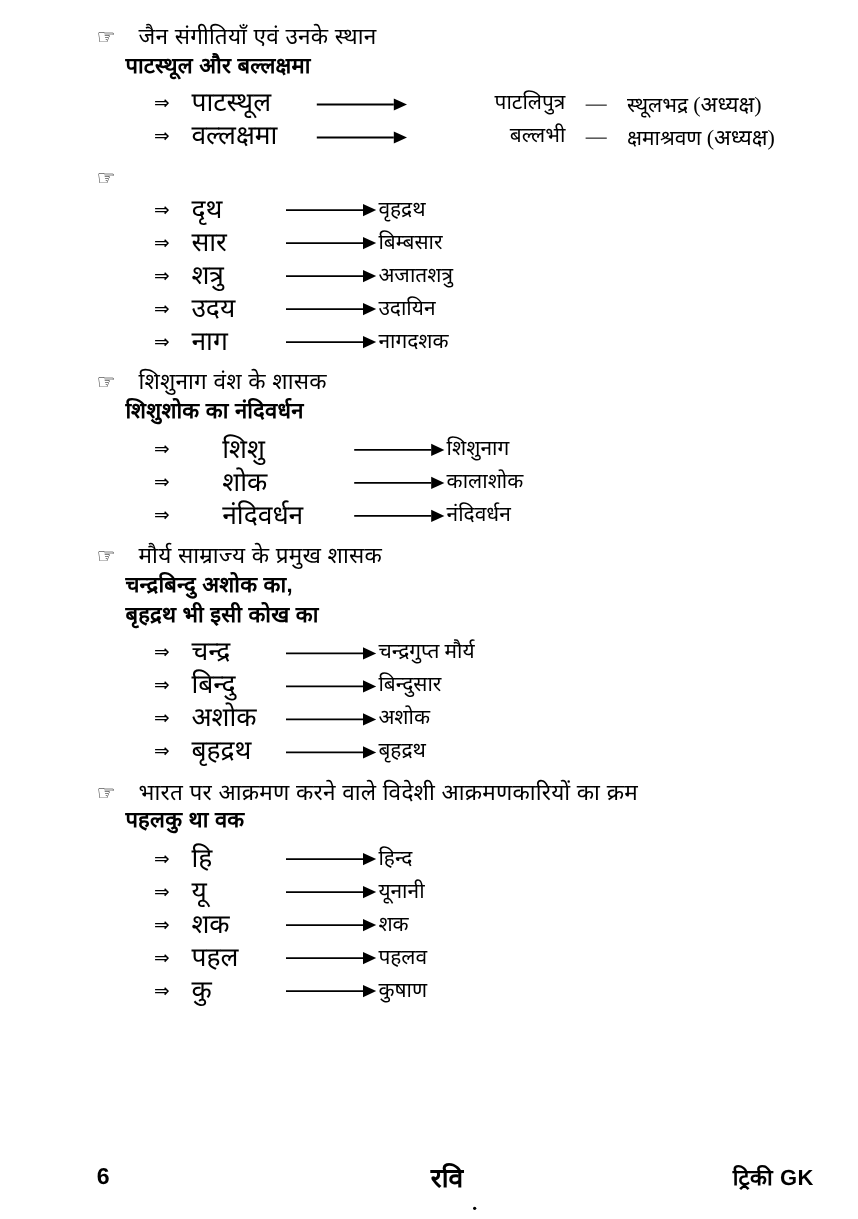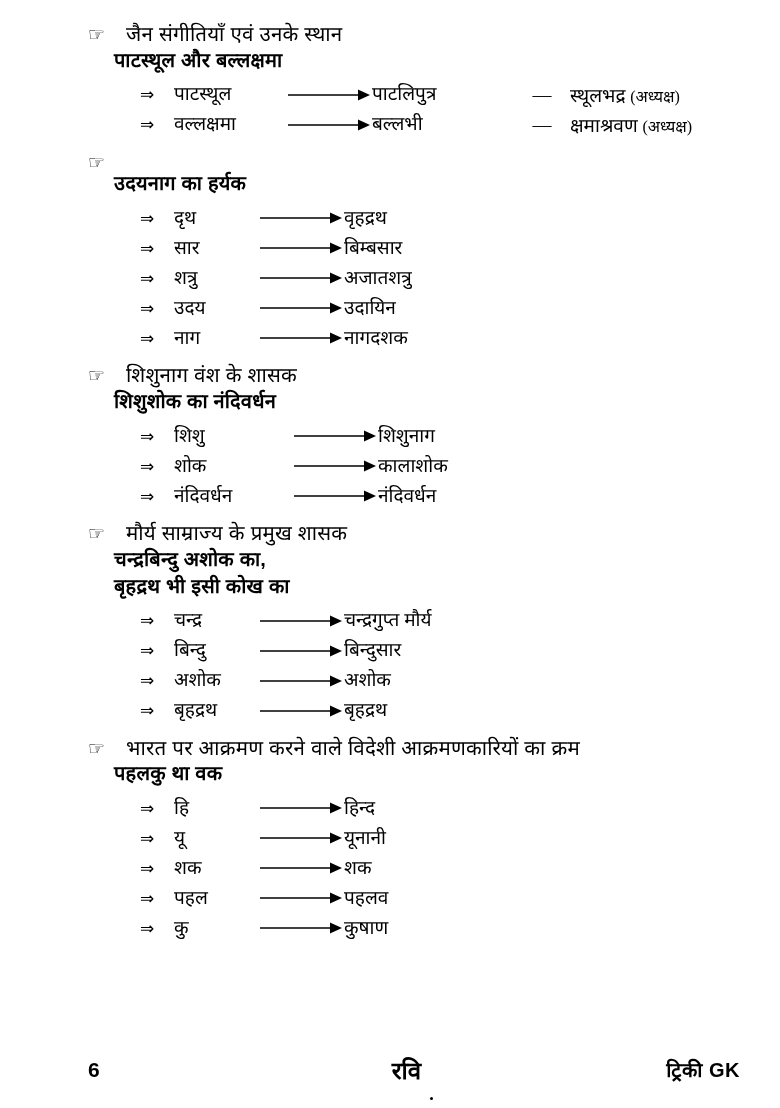--- a/index.html
+++ b/index.html
@@ -66,61 +66,61 @@
   }
   .arrow-dbl {
     flex: 0 0 auto;
     width: 34px;
     font-family: "DejaVu Sans", sans-serif;
     font-size: 17px;
     line-height: 1;
   }
   .left-term {
     flex: 0 0 auto;
+    font-size: 24px;
+    line-height: 1.1;
+  }
+  .long-arrow {
+    flex: 0 0 auto;
+    position: relative;
+    height: 18px;
+  }
+  .long-arrow svg {
+    display: block;
+  }
+  .right-term {
+    flex: 0 0 auto;
     font-size: 19px;
     line-height: 1.1;
   }
-  .long-arrow {
-    flex: 0 0 auto;
-    position: relative;
-    height: 18px;
-  }
-  .long-arrow svg {
-    display: block;
-  }
-  .right-term {
-    flex: 0 0 auto;
-    font-size: 19px;
-    line-height: 1.1;
-  }
   .dash {
     flex: 0 0 auto;
     text-align: center;
     font-size: 19px;
   }
   .extra-term {
     flex: 0 0 auto;
     font-size: 19px;
   }
   .paren {
-    font-size: 16px;
+    font-size: 20px;
   }
 
   
   .s1 .left-term { width: 112px; }
   .s1 .long-arrow { width: 86px; }
-  .s1 .right-term { width: 142px; }
+  .s1 .right-term { width: 142px; text-align: right; }
   .s1 .dash { width: 56px; }
 
   
   .sw .left-term { width: 84px; }
   .sw .long-arrow { width: 86px; }
 
   
-  .s3 .left-term { width: 118px; }
+  .s3 .left-term { width: 118px; margin-left: 28px; }
   .s3 .long-arrow { width: 86px; }
 
   .footer {
     position: absolute;
     left: 88px;
     right: 40px;
     bottom: 22px;
     display: flex;
     align-items: center;
   }
@@ -205,21 +205,20 @@
         <span class="dash">—</span>
         <span class="extra-term"><span>क्षमाश्रवण</span> <span class="paren">(अध्यक्ष)</span></span>
       </div>
     </div>
   </div>
 
   <div class="section sw">
     <div class="sec-head">
       <span class="bullet">☞</span>
     </div>
-    <div class="mnemonic">उदयनाग का हर्यक</div>
     <div class="pairs">
       <div class="pair">
         <span class="arrow-dbl">⇒</span>
         <span class="left-term">दृथ</span>
         <span class="long-arrow">
           <svg width="86" height="18" viewBox="0 0 86 18">
               <line x1="2" y1="9" x2="72" y2="9" stroke="#000" stroke-width="1.6"></line>
               <polygon points="72,3.5 84,9 72,14.5" fill="#000"></polygon>
             </svg>
         </span>

